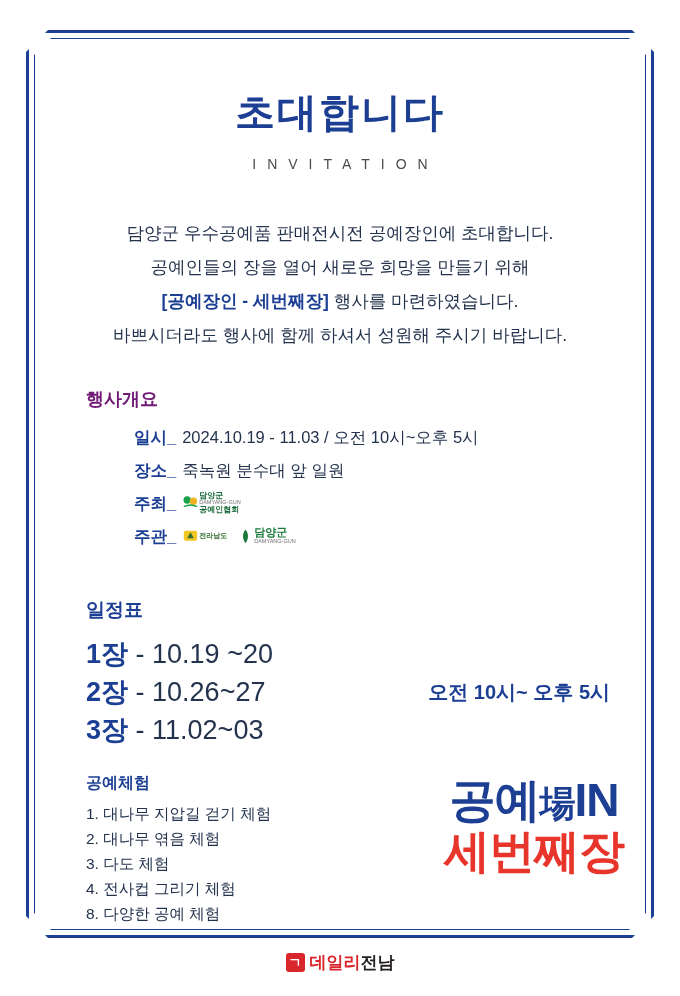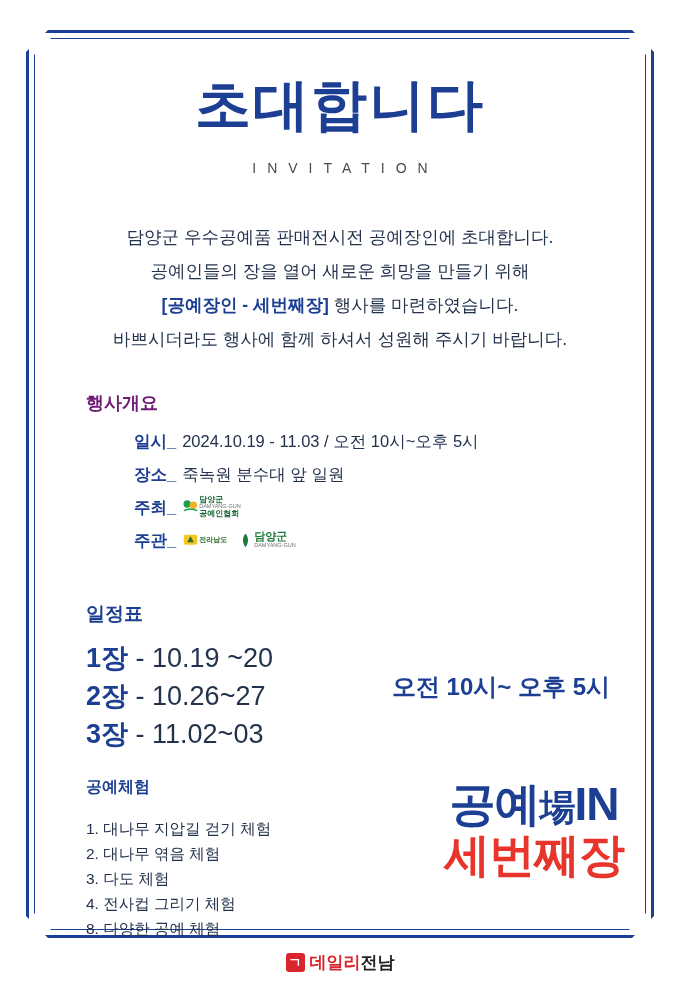--- a/index.html
+++ b/index.html
@@ -35,24 +35,24 @@
       100% calc(100% - 17px), calc(100% - 17px) 100%,
       17px 100%, 0 calc(100% - 17px), 0 17px);
   }
   .content {
     position: absolute;
     left: 50px; top: 56px; right: 50px; bottom: 70px;
   }
   .title {
     text-align: center;
     color: #1c3f94;
-    font-size: 56px;
+    font-size: 40px;
     font-weight: bold;
     letter-spacing: 2px;
-    margin-top: 12px;
+    margin-top: 29px;
   }
   .subtitle {
     text-align: center;
     color: #4a4a4a;
     font-size: 14px;
     letter-spacing: 11px;
     margin-top: 16px;
     padding-left: 11px;
   }
   .intro {
@@ -132,41 +132,41 @@
     line-height: 1.42;
     white-space: nowrap;
   }
   .sched-row .no {
     color: #1c3f94;
     font-weight: bold;
   }
   .sched-time {
     position: absolute;
     right: 20px;
-    top: 32px;
-    font-size: 24px;
+    top: 44px;
+    font-size: 20px;
     font-weight: bold;
     color: #1c3f94;
     white-space: nowrap;
   }
 
   
   .bottom {
     position: relative;
     margin-top: 16px;
     margin-left: 36px;
     height: 170px;
   }
   .exp-head {
     color: #1c3f94;
     font-weight: bold;
     font-size: 16px;
   }
   .exp-list {
-    margin: 18px 0 0 0;
+    margin: 7px 0 0 0;
     padding: 0;
     list-style: none;
     color: #23324d;
     font-size: 15.5px;
     line-height: 1.62;
   }
   .brand {
     position: absolute;
     right: 6px;
     top: 2px;

